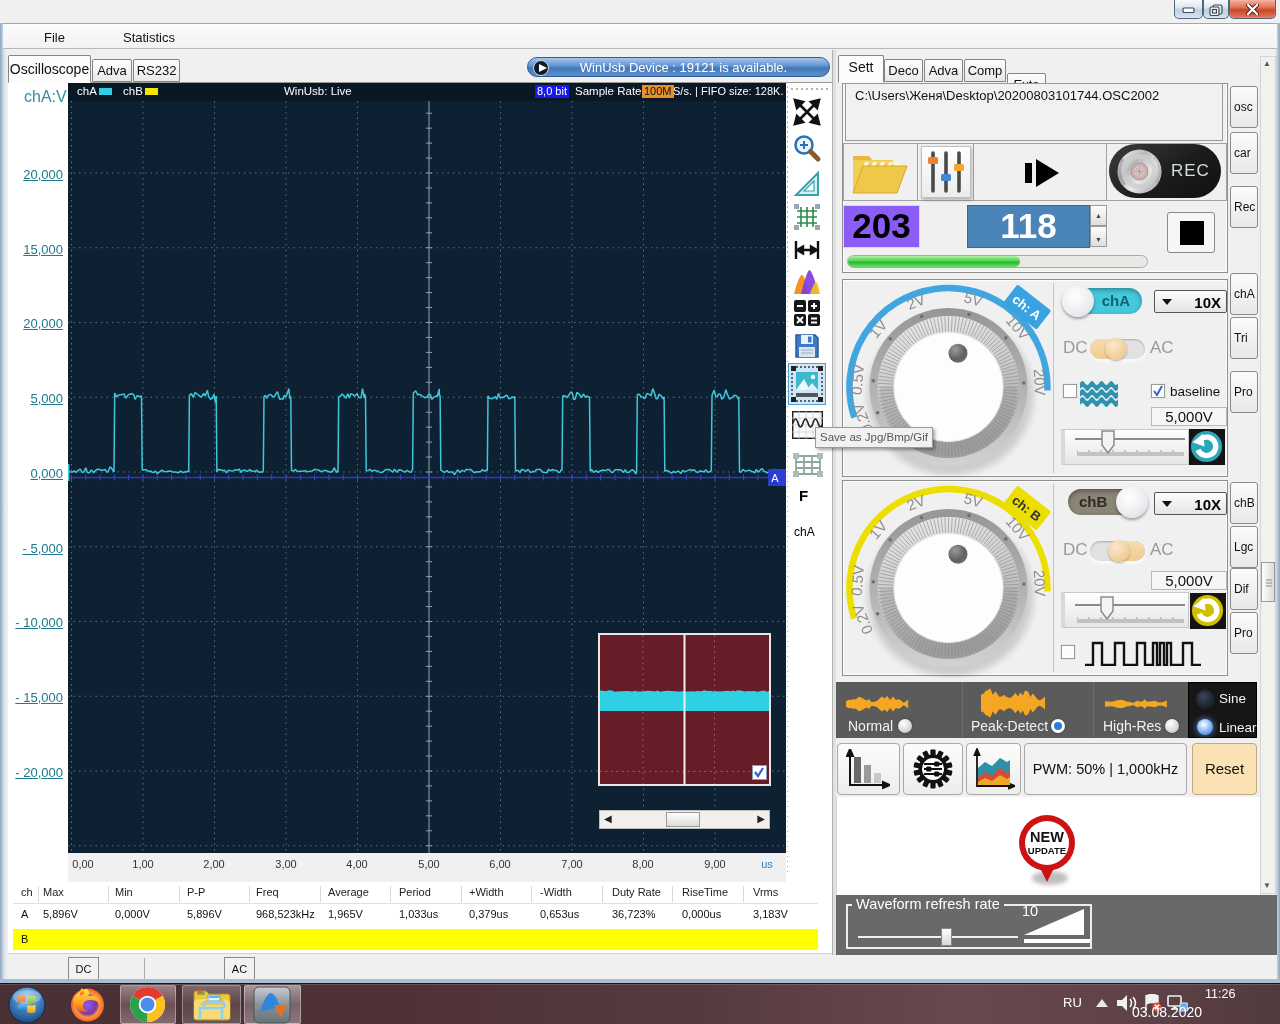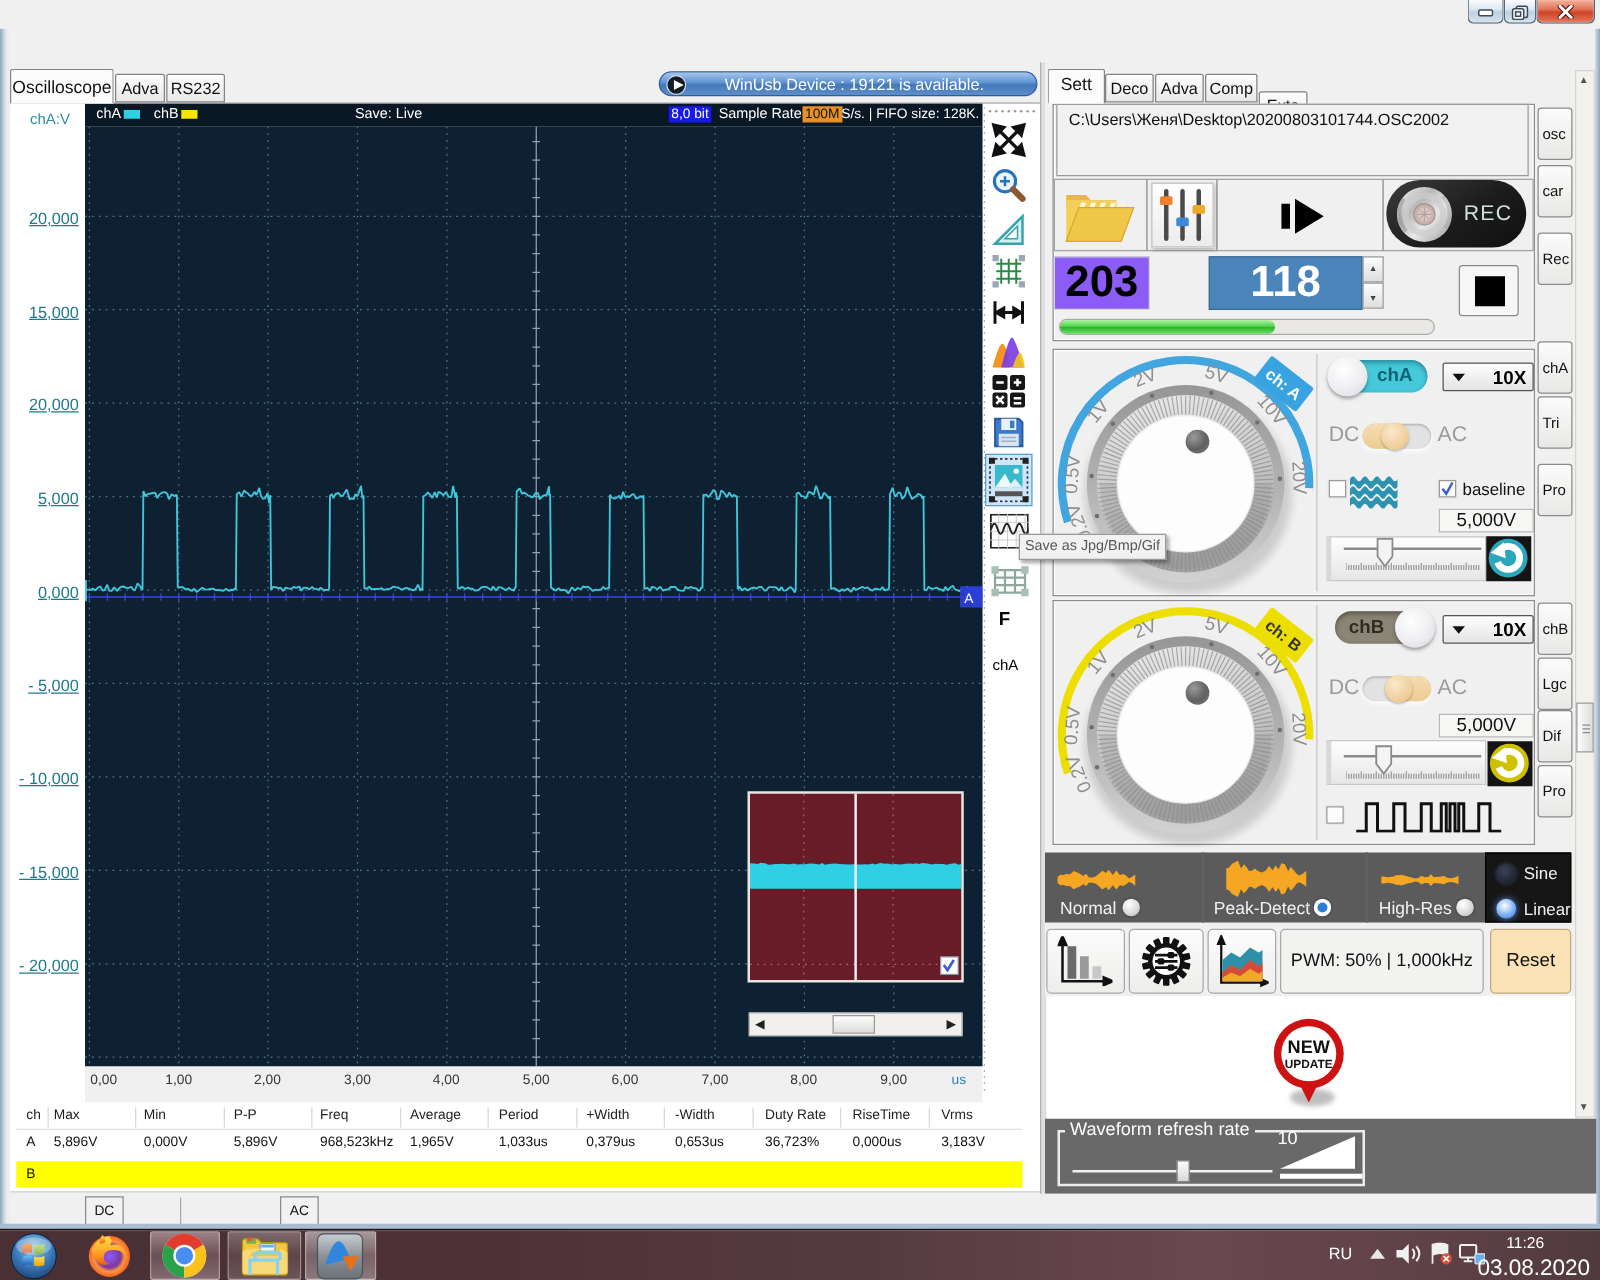--- a/index.html
+++ b/index.html
@@ -23,21 +23,21 @@
 #tab-osc { left:8px; top:55px; width:83px; height:28px; background:#fcfcfc; z-index:3; border-bottom:1px solid #fcfcfc; font-size:14px; padding-top:5px; }
 #tab-adva { left:92px; top:59px; width:40px; height:23px; padding-top:3px; }
 #tab-rs { left:133px; top:59px; width:47px; height:23px; padding-top:3px; font-size:13px; }
 #tabline { left:8px; top:82px; width:824px; height:1px; background:#9a9a9a; }
 
 #winusb { left:527px; top:57px; width:303px; height:20px; border-radius:10px; border:1px solid #2d5c9c; background:linear-gradient(180deg,#a6c6ec 0%,#5e93d2 45%,#4378ba 55%,#5d8fc8 100%); color:#fff; font-size:13px; text-align:center; line-height:19px; z-index:4; }
 #winusb .pc { position:absolute; left:5px; top:1.5px; width:16px; height:16px; border-radius:50%; background:#131c28; border:1px solid #d0dce8; }
 
 #ylabels { left:8px; top:83px; width:60px; height:799px; background:#fff; }
 .ylab { position:absolute; right:5px; font-size:13px; color:#21798c; white-space:pre;text-decoration:underline; }
-#chav { position:absolute; left:16px; top:5px; font-size:12px; color:#2f8fa2; }
+#chav { position:absolute; left:16px; top:5px; font-size:16px; color:#2f8fa2; }
 #scopehead { left:68px; top:83px; width:718px; height:18px; background:#0a1725; color:#fff; font-size:11.5px; z-index:2; }
 #scopehead span { position:absolute; top:2px; white-space:nowrap; }
 .swatch { position:absolute; top:5px; width:13px; height:7px; }
 #plot { left:68px; top:101px; width:718px; height:752px; background:#0d2132; }
 #rightstrip { left:786px; top:83px; width:46px; height:799px; background:#fff; }
 .xlab { position:absolute; top:858px; font-size:11px; color:#333; width:44px; text-align:center; }
 
 .tico { position:absolute; left:792px; width:30px; height:30px; }
 
 #pscroll { left:599px; top:810px; width:171px; height:19px; background:#f1f0ed; border:1px solid #bdbdbd; z-index:3; }
@@ -130,20 +130,24 @@
         <rect x="3.5" y="5.5" width="4" height="3.5" fill="none" stroke="#404a58" stroke-width="1.2"></rect>
       </svg>
     </div>
 <div class="winbtn" id="btn-close" style="left:1229px;width:47px">
       <svg width="13" height="11" viewBox="0 0 13 11">
         <path d="M2 1 L11 10 M11 1 L2 10" stroke="#5a1408" stroke-width="4.2" stroke-linecap="round"></path>
         <path d="M2 1 L11 10 M11 1 L2 10" stroke="#fff" stroke-width="2.4" stroke-linecap="round"></path>
       </svg>
     </div>
 
+<div id="menubar" class="abs">
+      <span style="left:41px">File</span>
+      <span style="left:120px">Statistics</span>
+    </div>
 
 <div id="tab-adva" class="ltab">Adva</div>
 <div id="tab-rs" class="ltab">RS232</div>
 <div id="tab-osc" class="ltab">Oscilloscope</div>
 <div id="tabline" class="abs"></div>
 
 <div id="winusb" class="abs"><span style="margin-left:10px">WinUsb Device : 19121 is available.</span>
   <div class="pc">
         <svg width="8" height="8" viewBox="0 0 8 8" style="display:block;margin:3.5px 0 0 4.5px">
           <polygon points="0,0 8,4 0,8" fill="#fff"></polygon>
@@ -163,21 +167,21 @@
   <span class="ylab" style="top:607px">- 15,000</span>
   <span class="ylab" style="top:682px">- 20,000</span>
 </div>
 <div id="rightstrip" class="abs"></div>
 
 <div id="scopehead" class="abs">
   <span style="left:9px">chA</span>
       <div class="swatch" style="left:31px;background:#2fd0e4"></div>
   <span style="left:55px">chB</span>
       <div class="swatch" style="left:77px;background:#f5e400"></div>
-  <span style="left:216px">Save: Live</span>
+  <span style="left:216px">WinUsb: Live</span>
   <span style="left:467px;top:2px;background:#1717ef;padding:0px 2px 1px;font-size:11px">8,0 bit</span>
   <span style="left:507px">Sample Rate:</span>
   <span style="left:574px;top:2px;background:#e89028;color:#111;padding:0px 2px 1px;font-size:11px">100M</span>
   <span style="left:605px;font-size:11px">S/s. | FIFO size: 128K.</span>
 </div>
 <div id="plot" class="abs"></div>
 <svg class="abs" style="left:68px;top:101px" width="718" height="752" viewBox="0 0 718 752" xmlns="http://www.w3.org/2000/svg">
 <path d="M3.5 0V752 M75.0 0V752 M146.5 0V752 M218.0 0V752 M289.5 0V752 M432.5 0V752 M504.0 0V752 M575.5 0V752 M647.0 0V752 M0 72.00H718 M0 146.75H718 M0 221.50H718 M0 296.25H718 M0 371.00H718 M0 445.75H718 M0 520.50H718 M0 595.25H718 M0 670.00H718 M0 744.75H718" stroke="#55718a" stroke-width="1" fill="none" stroke-dasharray="1.5 4"></path>
 <path d="M361 0V752" stroke="#8fa3b0" stroke-width="1" fill="none"></path>
 <path d="M358 371.00H364 M358 356.05H364 M358 341.10H364 M358 326.15H364 M358 311.20H364 M358 296.25H364 M358 281.30H364 M358 266.35H364 M358 251.40H364 M358 236.45H364 M358 221.50H364 M358 206.55H364 M358 191.60H364 M358 176.65H364 M358 161.70H364 M358 146.75H364 M358 131.80H364 M358 116.85H364 M358 101.90H364 M358 86.95H364 M358 72.00H364 M358 57.05H364 M358 42.10H364 M358 27.15H364 M358 12.20H364 M358 385.95H364 M358 400.90H364 M358 415.85H364 M358 430.80H364 M358 445.75H364 M358 460.70H364 M358 475.65H364 M358 490.60H364 M358 505.55H364 M358 520.50H364 M358 535.45H364 M358 550.40H364 M358 565.35H364 M358 580.30H364 M358 595.25H364 M358 610.20H364 M358 625.15H364 M358 640.10H364 M358 655.05H364 M358 670.00H364 M358 684.95H364 M358 699.90H364 M358 714.85H364 M358 729.80H364 M358 744.75H364" stroke="#8fa3b0" stroke-width="1" fill="none"></path>
@@ -860,15 +864,15 @@
     <path d="M3 1 v16 M3 2 q6 -3 12 0 v8 q-6 -3 -12 0" fill="#f0f0f0" stroke="#f0f0f0" stroke-width="1.4"></path>
     <circle cx="14" cy="13" r="4.5" fill="#e04a3a"></circle>
         <path d="M11.8 10.8 l4.4 4.4 M16.2 10.8 l-4.4 4.4" stroke="#fff" stroke-width="1.4"></path>
   </svg>
   <svg class="abs" style="left:1166px;top:10px" width="22" height="18" viewBox="0 0 22 18">
     <rect x="2" y="2" width="13" height="10" rx="1" fill="none" stroke="#f0f0f0" stroke-width="1.6"></rect>
     <path d="M5 15 h7 M8.5 12 v3" stroke="#f0f0f0" stroke-width="1.6"></path>
     <rect x="14" y="9" width="8" height="8" rx="1" fill="#68b0e8" stroke="#d8e8f4" stroke-width="1"></rect>
   </svg>
   <span class="tray" style="left:1205px;top:3px;font-size:12.5px">11:26</span>
-  <span class="tray" style="left:1182px;top:20px;font-size:18px">03.08.2020</span>
+  <span class="tray" style="left:1132px;top:20px;font-size:14px">03.08.2020</span>
 </div>
 </div>
 
 </body></html>

